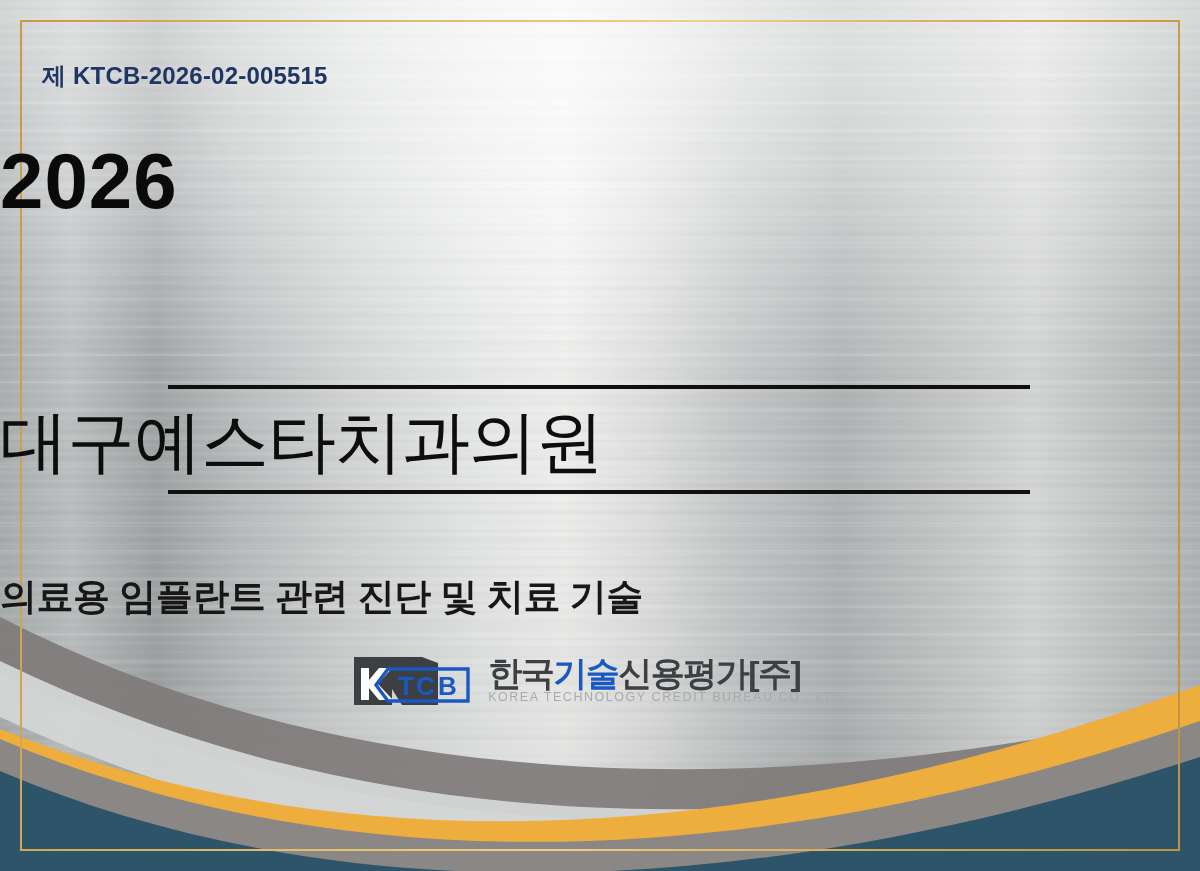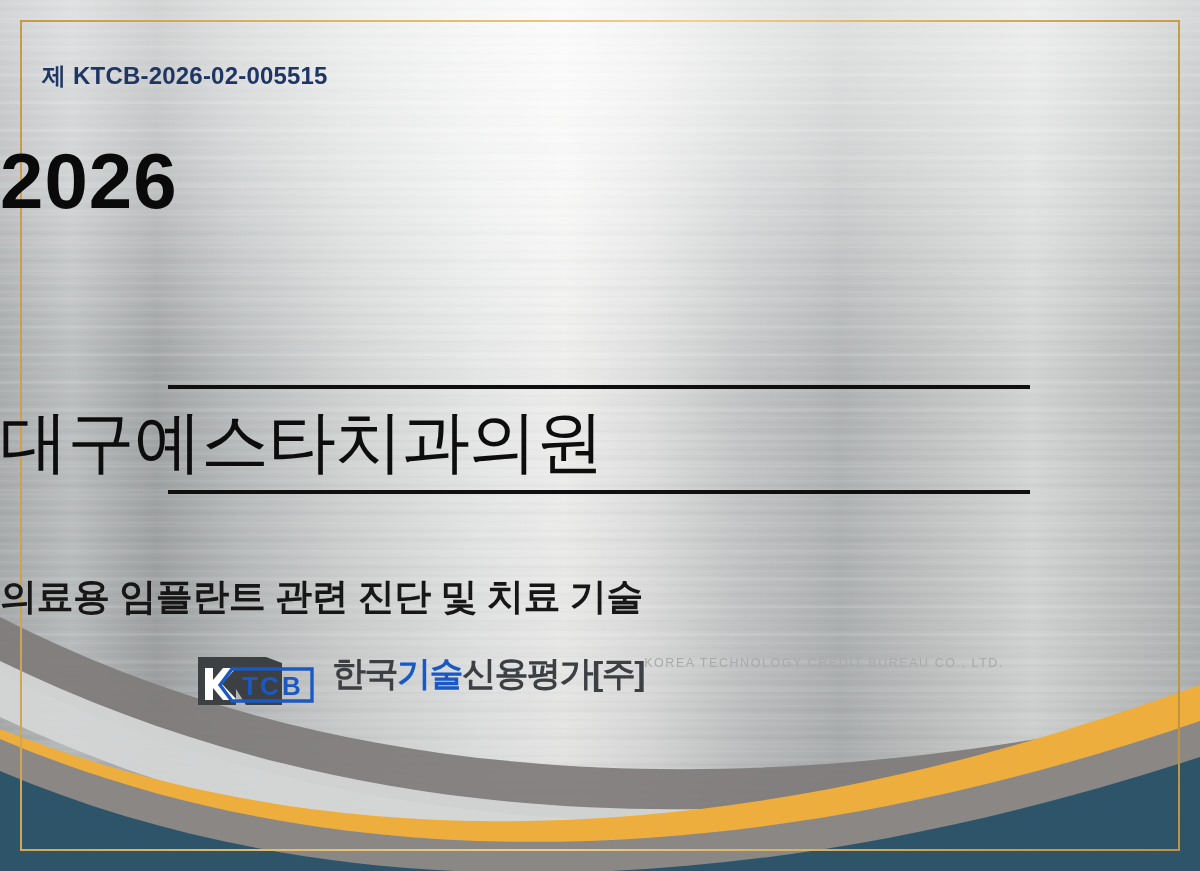--- a/index.html
+++ b/index.html
@@ -198,21 +198,21 @@
     right: 0;
     top: 655px;
     display: flex;
     justify-content: center;
     align-items: flex-start;
     gap: 14px;
   }
   .logo-mark { width: 122px; height: 52px; display: block; }
   .logo-words {
     display: flex;
-    flex-direction: row;
+    flex-direction: column;
     align-items: flex-start;
     padding-top: 1px;
   }
   .logo-ko {
     font-size: 34px;
     font-weight: bold;
     letter-spacing: -1.5px;
     line-height: 1;
     white-space: nowrap;
     color: #3c4043;

